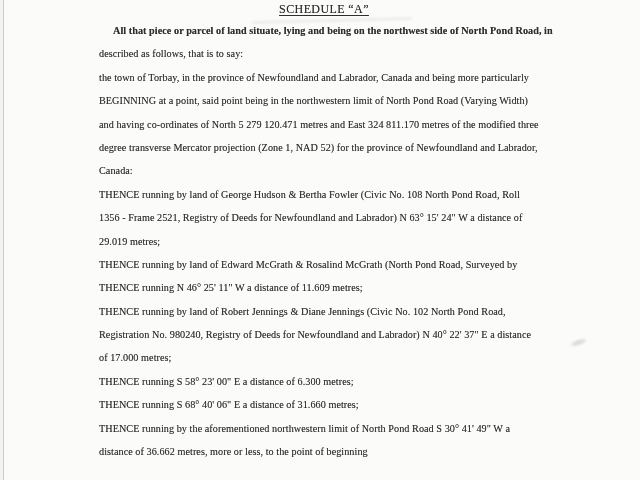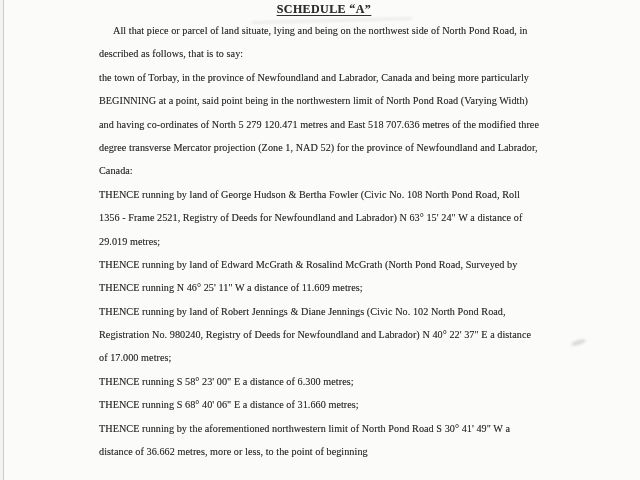--- a/index.html
+++ b/index.html
@@ -27,38 +27,38 @@
     background:rgba(170,170,168,.18);filter:blur(1px);transform:rotate(-1.5deg);
   }
   .scan-smudge{
     position:absolute;left:571px;top:340px;width:15px;height:5px;
     background:rgba(160,160,158,.35);border-radius:50%;
     transform:rotate(-18deg);filter:blur(1px);
   }
   .doc-title{
     position:absolute;left:99px;top:2px;width:450px;
     text-align:center;
-    font-size:12px;font-weight:bold;letter-spacing:.4px;
+    font-size:12px;font-weight:normal;letter-spacing:.4px;
     color:var(--text);
     text-shadow:0 0 .5px rgba(47,46,44,.55);
   }
   .doc-title span{text-decoration:underline;text-underline-offset:2px;}
   .doc-body{
     position:absolute;left:99px;top:19px;width:470px;
     color:var(--text);
     font-size:10.2px;
     text-shadow:0 0 .5px rgba(47,46,44,.5);
   }
   .para{margin:0;padding:0;}
   .line{
     height:23.4px;line-height:23.4px;
     white-space:nowrap;
     letter-spacing:.05px;
   }
-  .line.indent{padding-left:14px;}
+  .line.indent{padding-left:14px;font-weight:bold;}
   .lead{font-weight:normal;}
 </style>
 </head>
 <body>
 
 <div class="page">
   <div class="scan-edge-shade"></div>
   <div class="scan-edge"></div>
   <div class="scan-streak"></div>
   <div class="scan-smudge"></div>
@@ -68,21 +68,21 @@
   </div>
 
   <div class="doc-body">
       <div class="para">
         <div class="line indent">All that piece or parcel of land situate, lying and being on the northwest side of North Pond Road, in</div>
         <div class="line">described as follows, that is to say:</div>
         <div class="line">the town of Torbay, in the province of Newfoundland and Labrador, Canada and being more particularly</div>
       </div>
       <div class="para">
         <div class="line"><span class="lead">BEGINNING </span>at a point, said point being in the northwestern limit of North Pond Road (Varying Width)</div>
-        <div class="line">and having co-ordinates of North 5 279 120.471 metres and East 518 707.636 metres of the modified three</div>
+        <div class="line">and having co-ordinates of North 5 279 120.471 metres and East 324 811.170 metres of the modified three</div>
         <div class="line">degree transverse Mercator projection (Zone 1, NAD 52) for the province of Newfoundland and Labrador,</div>
         <div class="line">Canada:</div>
       </div>
       <div class="para">
         <div class="line"><span class="lead">THENCE </span>running by land of George Hudson &amp; Bertha Fowler (Civic No. 108 North Pond Road, Roll</div>
         <div class="line">1356 - Frame 2521, Registry of Deeds for Newfoundland and Labrador) N 63° 15' 24" W a distance of</div>
         <div class="line">29.019 metres;</div>
       </div>
       <div class="para">
         <div class="line"><span class="lead">THENCE </span>running by land of Edward McGrath &amp; Rosalind McGrath (North Pond Road, Surveyed by</div>

